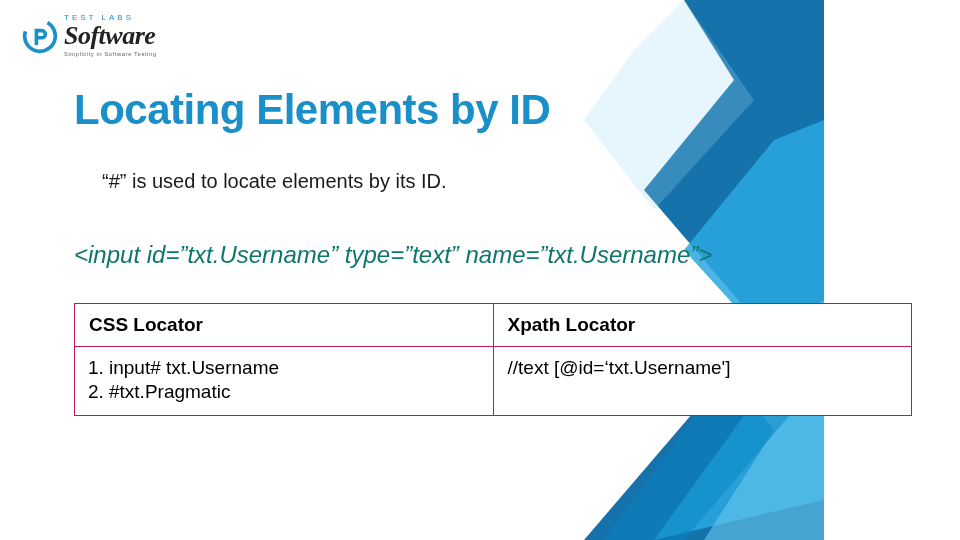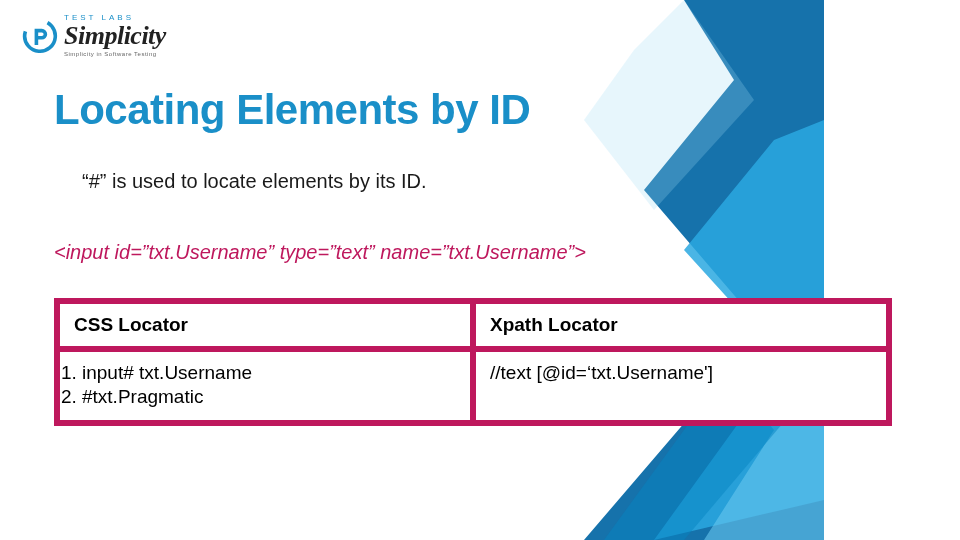--- a/index.html
+++ b/index.html
@@ -56,65 +56,65 @@
   }
   .logo-top {
     font-size: 8px;
     letter-spacing: 3px;
     color: #1a8fc8;
     margin-bottom: 1px;
   }
 
   .content {
     position: absolute;
-    left: 54px;
+    left: 74px;
     top: 86px;
     right: 60px;
     z-index: 2;
   }
   .title {
     font-size: 42px;
     font-weight: 700;
     color: #1a8fc8;
     margin-bottom: 36px;
     letter-spacing: -0.5px;
   }
   .desc {
     font-size: 20px;
     color: #1a1a1a;
     margin-bottom: 48px;
     margin-left: 28px;
   }
   .code-line {
-    font-size: 20px;
-    color: #be185d;
+    font-size: 24px;
+    color: #0f766e;
     font-style: italic;
     margin-bottom: 34px;
   }
 
   table.loc {
     border-collapse: collapse;
     width: 838px;
     background: #fff;
     z-index: 4;
     position: relative;
   }
   table.loc th, table.loc td {
-    border: 6px solid #be185d;
+    border: 1px solid #be185d;
     padding: 10px 14px;
     text-align: left;
     vertical-align: top;
     font-size: 19px;
   }
   table.loc th {
     font-weight: 700;
     background: #fff;
   }
   table.loc td ol {
-    margin-left: 8px;
+    margin-left: 20px;
   }
   table.loc td ol li {
     margin-bottom: 2px;
   }
   .col1 { width: 50%; }
   .col2 { width: 50%; border-radius: 8px; }
 </style>
 </head>
 <body>
 
@@ -132,21 +132,21 @@
 
   <div class="logo">
     <div class="logo-mark">
       <svg viewBox="0 0 40 40">
         <circle cx="20" cy="20" r="17" fill="none" stroke="#1a8fc8" stroke-width="4" stroke-dasharray="70 30" transform="rotate(-40 20 20)"></circle>
         <path d="M14 12 h8 a6 6 0 0 1 0 12 h-4 v6 h-4 z M18 16 v4 h4 a2 2 0 0 0 0-4 z" fill="#1a8fc8"></path>
       </svg>
     </div>
     <div class="logo-text">
       <span class="logo-top">TEST LABS</span>
-      <span class="logo-word">Simplicity</span>
+      <span class="logo-word">Software</span>
       <span class="logo-tag">Simplicity in Software Testing</span>
     </div>
   </div>
 
   <div class="content">
     <h1 class="title">Locating Elements by ID</h1>
     <p class="desc">“#” is used to locate elements by its ID.</p>
     <p class="code-line">&lt;input id=”txt.Username” type=”text” name=”txt.Username”&gt;</p>
 
     <table class="loc">

